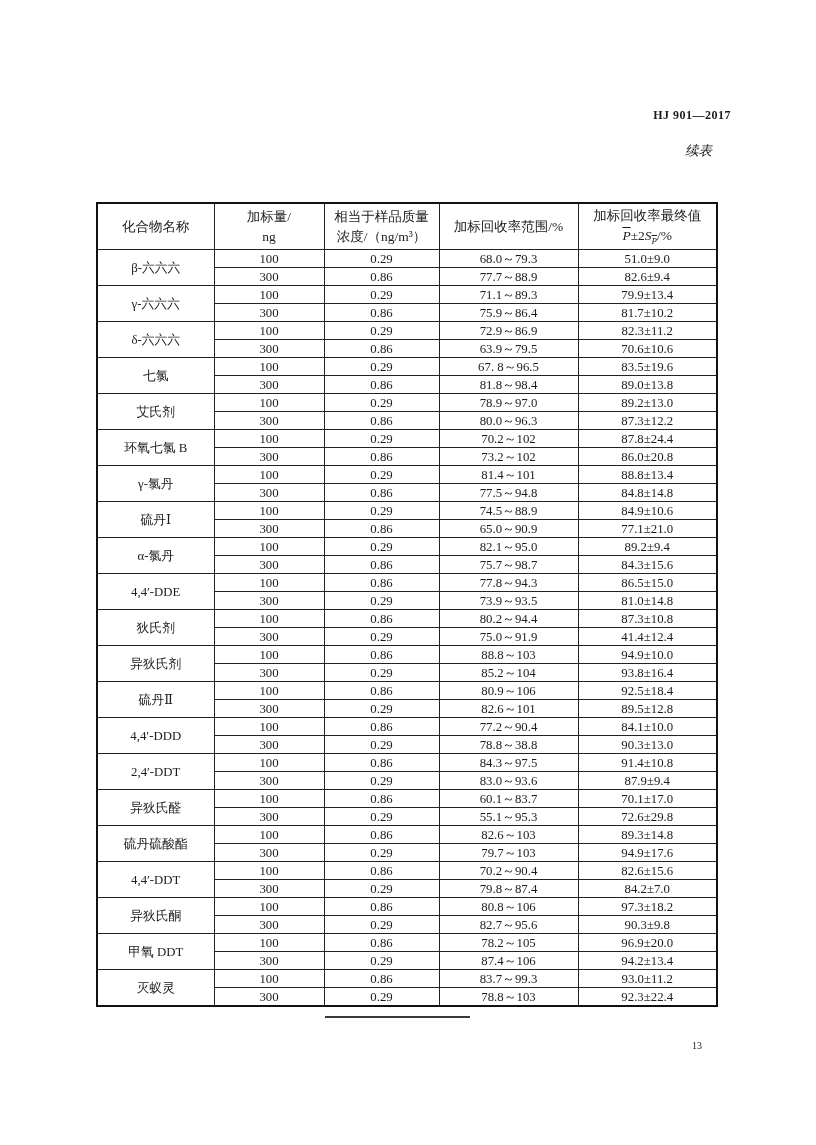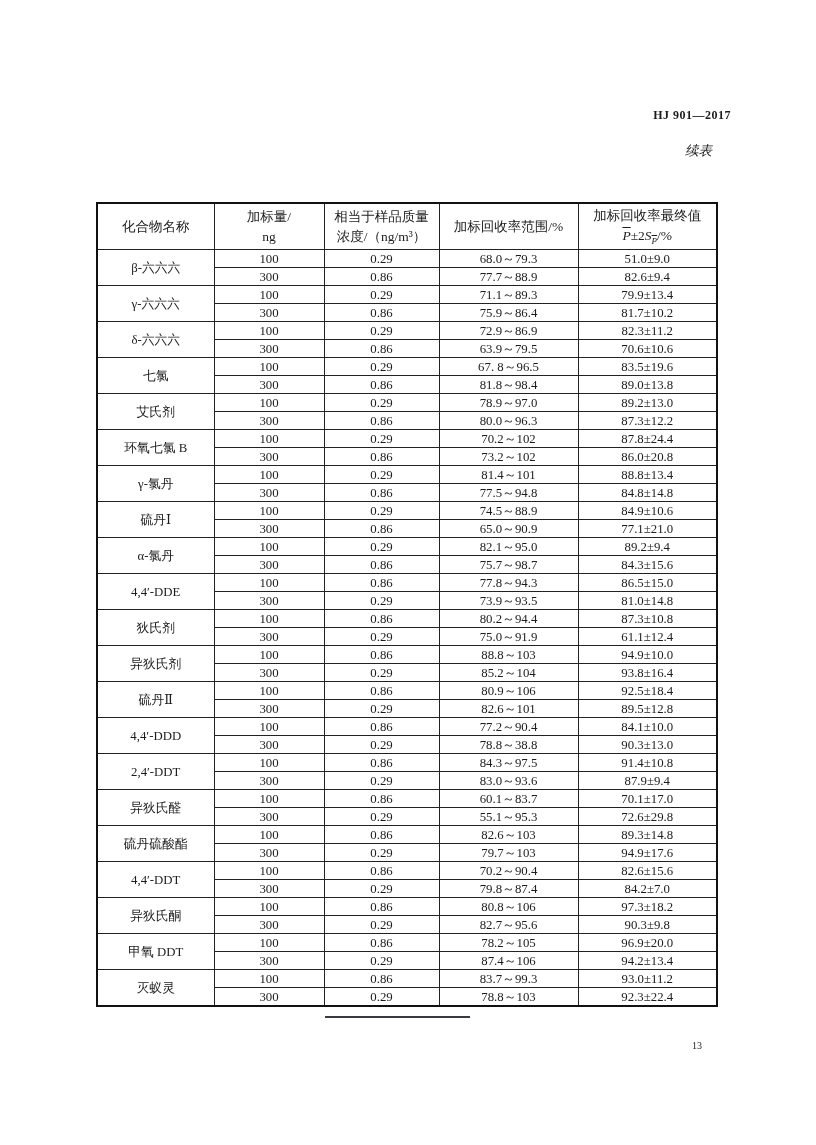--- a/index.html
+++ b/index.html
@@ -240,21 +240,21 @@
         <td rowspan="2" class="compound">狄氏剂</td>
         <td>100</td>
         <td>0.86</td>
         <td>80.2～94.4</td>
         <td>87.3±10.8</td>
       </tr>
       <tr>
         <td>300</td>
         <td>0.29</td>
         <td>75.0～91.9</td>
-        <td>61.1±12.4</td>
+        <td>41.4±12.4</td>
       </tr>
       <tr>
         <td rowspan="2" class="compound">异狄氏剂</td>
         <td>100</td>
         <td>0.86</td>
         <td>88.8～103</td>
         <td>94.9±10.0</td>
       </tr>
       <tr>
         <td>300</td>

